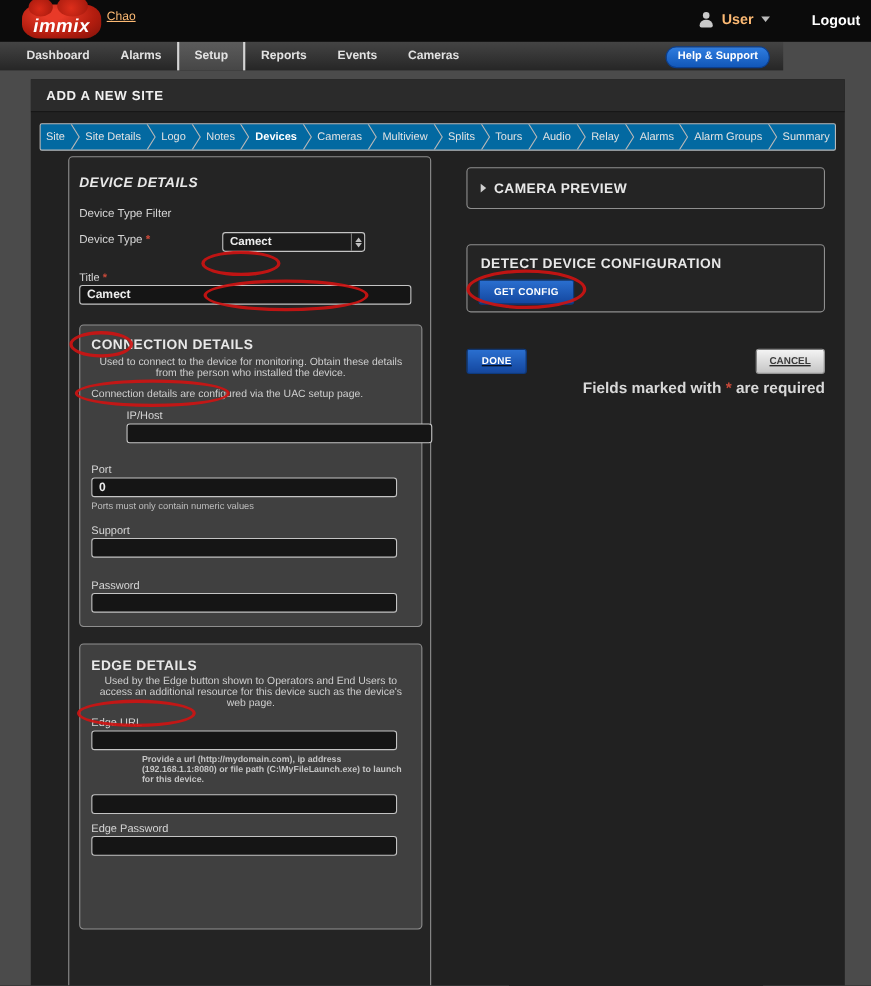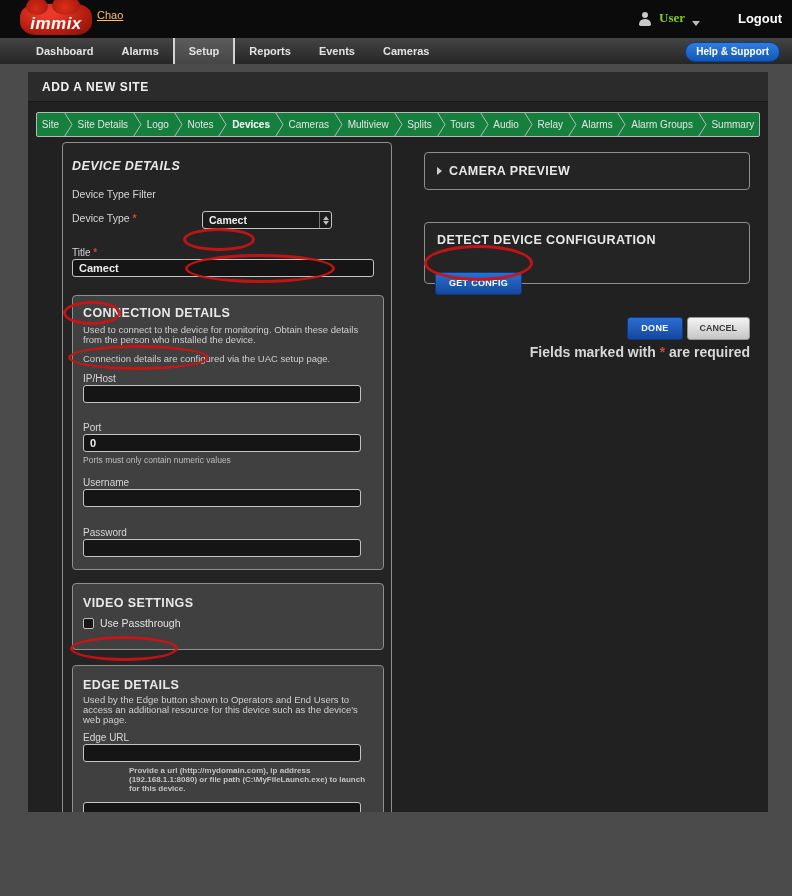--- a/index.html
+++ b/index.html
@@ -16,44 +16,44 @@
   .logo { position:absolute; left:20px; top:4px; width:72px; height:31px;
           background:radial-gradient(ellipse at 40% 30%, #e83a28 15%, #b41d0f 60%, #7f120a 100%);
           border-radius:16px / 13px; }
   .logo::before { content:''; position:absolute; left:6px; top:-6px; width:22px; height:17px;
           background:radial-gradient(circle at 45% 60%, #d92a18, #9a160b); border-radius:50%; }
   .logo::after { content:''; position:absolute; left:32px; top:-8px; width:28px; height:19px;
           background:radial-gradient(circle at 45% 60%, #dd2e1b, #9a160b); border-radius:50%; }
   .logo .logo-text { position:absolute; left:0; right:0; bottom:1px; text-align:center; z-index:2;
           color:#fff; font-weight:bold; font-style:italic; font-size:17px; letter-spacing:.5px; }
   .site-title { position:absolute; left:97px; top:9px; color:#fdba74; font-size:11px; text-decoration:underline; }
-  .user-group { position:absolute; right:92px; top:10px; display:flex; align-items:flex-end; gap:7px; color:#84cc16;font-family:Liberation Serif, serif; }
+  .user-group { position:absolute; right:92px; top:10px; display:flex; align-items:center; gap:7px; color:#fdba74; }
   .user-icon { position:relative; width:14px; height:14px; display:inline-block; }
   .user-icon::before { content:''; position:absolute; left:4px; top:0; width:6px; height:6px; border-radius:50%; background:#c9c9c9; }
   .user-icon::after { content:''; position:absolute; left:1px; top:7px; width:12px; height:7px; border-radius:6px 6px 2px 2px; background:#c9c9c9; }
   .user-label { font-size:13px; font-weight:bold; }
   .caret-down { width:0; height:0; border-left:4px solid transparent; border-right:4px solid transparent; border-top:5px solid #bbb; display:inline-block; }
   .logout { position:absolute; right:10px; top:11px; color:#fff; font-size:13px; font-weight:bold; cursor:pointer; }
 
   
-  .navbar { position:absolute; left:0; top:38px; width:792px; height:26px;
-            background:linear-gradient(#444, #262626); display:flex; align-items:stretch; padding-left:22px; z-index:4; }
+  .navbar { position:absolute; left:0; top:38px; width:712px; height:26px;
+            background:linear-gradient(#444, #262626); display:flex; align-items:stretch; padding-left:10px; z-index:4; }
   .nav-item { display:flex; align-items:center; padding:0 14px; color:#e2e2e2; font-size:11px; font-weight:bold; cursor:pointer; }
   .nav-item.active { background:linear-gradient(#5c5c5c,#464646); border-left:2px solid #d4d4d4; border-right:2px solid #d4d4d4; }
   .help-btn { position:absolute; right:12px; top:4px; background:linear-gradient(#2f7de0,#1257b8); color:#fff;
               font-size:10px; font-weight:bold; padding:3px 10px 4px; border-radius:10px; border:1px solid #0c3f8e; cursor:pointer; }
 
   
-  .panel { position:absolute; left:28px; top:72px; width:740px; height:740px; background:#212121; overflow:hidden; }
+  .panel { position:absolute; left:28px; top:72px; width:740px; height:824px; background:#212121; overflow:hidden; }
   .panel-title { height:30px; line-height:30px; padding-left:14px; background:#2b2b2b; border-bottom:1px solid #161616;
                  color:#f0f0f0; font-size:12px; font-weight:bold; letter-spacing:.6px; }
 
   
   .tabs { position:absolute; left:8px; top:40px; width:724px; height:25px; border:1px solid #b8b8b8; border-radius:2px;
-          display:flex; align-items:stretch; overflow:hidden; background:#15803d; }
+          display:flex; align-items:stretch; overflow:hidden; background:#0369a1; }
   .tab { flex:1 1 auto; display:flex; align-items:center; justify-content:center; padding:0 4px;
          color:#e3e3e3; font-size:10px; white-space:nowrap; cursor:pointer; }
   .tab.active { font-weight:bold; color:#fff; }
   .tab-sep { display:flex; align-items:center; }
 
   
   .left-box { position:absolute; left:34px; top:70px; width:330px; height:780px;
               border:1px solid #8f8f8f; border-radius:4px; background:#242424; padding:0 7px; }
   .section-heading { color:#e8e8e8; font-size:12.5px; font-weight:bold; letter-spacing:.4px; }
   .dd-heading { margin-top:16px; margin-left:2px;font-style:italic; }
@@ -77,25 +77,25 @@
 
   .field-label { color:#d6d6d6; font-size:10px; display:block; }
   .tb { display:block; background:#151515; border:1px solid #c4c4c4; border-radius:3px; color:#ececec;
         font-size:11px; font-weight:bold; padding:1px 6px; height:18px; width:278px; outline:none;
         font-family:"Liberation Sans", sans-serif; }
   .title-group { margin-top:18px; margin-left:2px; }
   .title-group .tb { width:302px; margin-top:1px; }
 
   .inner-box { border:1px solid #8f8f8f; border-radius:4px; background:#404040; margin-left:2px; padding:10px 10px 0; }
   .conn-box { margin-top:18px; height:275px; }
-  .box-desc { color:#cfcfcf; font-size:9.5px; line-height:10px; margin-top:5px; }
+  .box-desc { color:#cfcfcf; font-size:9.5px; line-height:10px; margin-top:5px;text-align:center; }
   .box-note { color:#cfcfcf; font-size:9.5px; margin-top:8px; }
   .fgroup { margin-top:12px; }
   .fgroup .tb { margin-top:1px; }
-  .fgroup-ip { margin-top:9px; }
+  .fgroup-ip { margin-top:9px;margin-left:32px; }
   .fgroup-port { margin-top:19px; }
   .fgroup-pass { margin-top:20px; }
   .helper { color:#bdbdbd; font-size:8.5px; margin-top:3px; }
 
   .video-box { margin-top:13px; height:67px; padding:12px 10px 0; }
   .check-row { display:flex; align-items:center; margin-top:7px; cursor:pointer; }
   .checkbox { width:11px; height:11px; background:#161616; border:1px solid #bdbdbd; border-radius:2px; margin-right:6px; }
   .check-label { color:#e2e2e2; font-size:10.5px; }
 
   .edge-box { margin-top:15px; height:260px; padding:12px 10px 0; }
@@ -107,23 +107,23 @@
   
   .right-col { position:absolute; left:396px; top:80px; width:326px; }
   .preview-box { border:1px solid #8f8f8f; border-radius:4px; background:#242424; height:38px;
                  display:flex; align-items:center; padding-left:12px; cursor:pointer; }
   .disclosure { width:0; height:0; border-top:4px solid transparent; border-bottom:4px solid transparent;
                 border-left:5px solid #cfcfcf; margin-right:7px; }
   .detect-box { border:1px solid #8f8f8f; border-radius:4px; background:#242424; margin-top:32px; height:62px; padding:10px 12px 0; }
   .btn-blue { display:inline-block; background:linear-gradient(#2a6fd0,#14479f); border:1px solid #0d3a80;
               color:#fff; font-size:9px; font-weight:bold; letter-spacing:.3px; border-radius:3px;
               padding:5px 13px 6px; cursor:pointer; font-family:"Liberation Sans", sans-serif; }
-  .get-config { margin-top:25px; margin-left:-2px; }
+  .get-config { margin-top:7px; margin-left:-2px; }
   .actions { position:absolute; left:396px; top:245px; width:326px; text-align:right; }
-  .actions .btn-row { display:flex; justify-content:flex-end; gap:4px; }
+  .actions .btn-row { display:flex; justify-content:space-between; gap:4px;text-decoration:underline; }
   .btn-cancel { display:inline-block; background:linear-gradient(#f4f4f4,#c5c5c5); border:1px solid #949494;
                 color:#3a3a3a; font-size:9px; font-weight:bold; border-radius:3px; padding:5px 12px 6px; cursor:pointer; }
   .required-note { margin-top:4px; color:#d8d8d8; font-size:14px; font-weight:bold; }
 
   
   .annot { position:absolute; border:3px solid rgba(205,20,18,.92); border-radius:50%; pointer-events:none; z-index:9; }
   .an-showall { left:183px; top:228px; width:72px; height:23px; }
   .an-select  { left:185px; top:254px; width:150px; height:29px; }
   .an-title   { left:63px;  top:301px; width:58px;  height:24px; }
   .an-conn    { left:68px;  top:345px; width:141px; height:25px; }
@@ -276,37 +276,30 @@
         <input class="tb" value="" style="">
       </div>
 
       <div class="fgroup fgroup-port">
         <span class="field-label">Port</span>
         <input class="tb" value="0" style="">
         <div class="helper">Ports must only contain numeric values</div>
       </div>
 
       <div class="fgroup">
-        <span class="field-label">Username</span>
+        <span class="field-label">Support</span>
         <input class="tb" value="" style="">
       </div>
 
       <div class="fgroup fgroup-pass">
         <span class="field-label">Password</span>
         <input class="tb" value="" style="">
       </div>
     </div>
 
-    <div class="inner-box video-box">
-      <div class="section-heading">VIDEO SETTINGS</div>
-      <div class="check-row">
-        <span class="checkbox"></span>
-        <span class="check-label">Use Passthrough</span>
-      </div>
-    </div>
 
     <div class="inner-box edge-box">
       <div class="section-heading">EDGE DETAILS</div>
       <div class="box-desc" style="margin-top:3px">Used by the Edge button shown to Operators and End Users to access an additional resource for this device such as the device's web page.</div>
 
       <div class="fgroup fgroup-eurl">
         <span class="field-label">Edge URL</span>
         <input class="tb" value="" style="">
         <div class="edge-helper">Provide a url (http://mydomain.com), ip address (192.168.1.1:8080) or file path (C:\MyFileLaunch.exe) to launch for this device.</div>
       </div>

